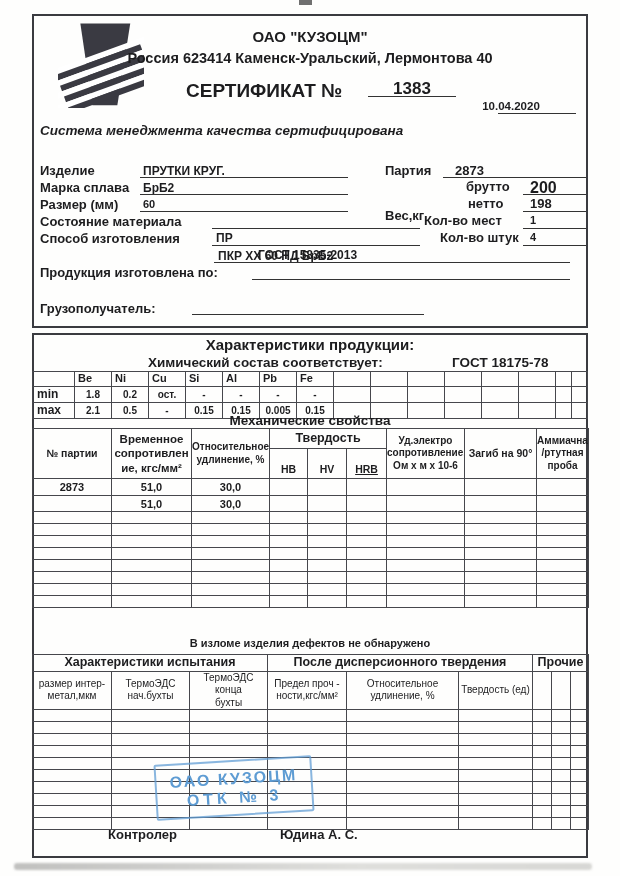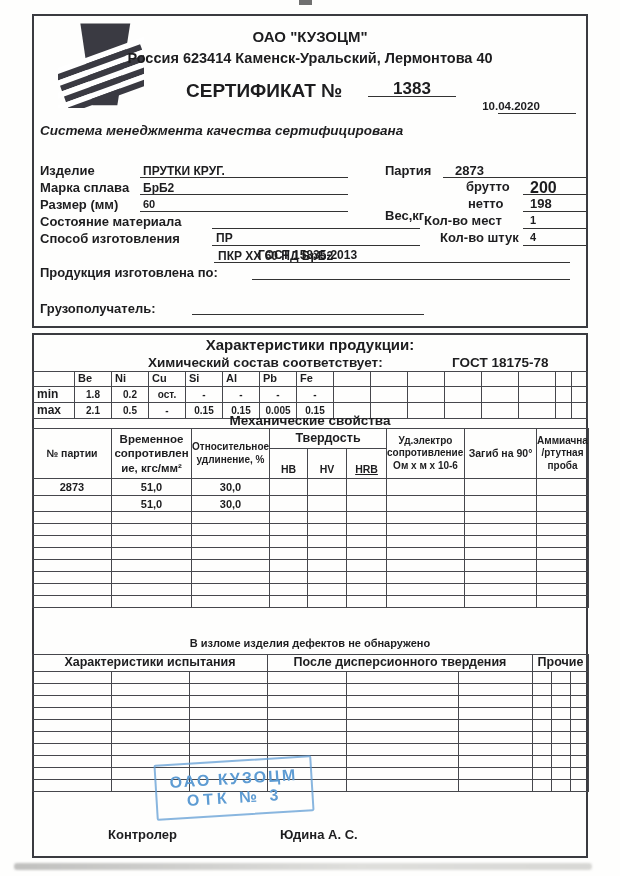--- a/index.html
+++ b/index.html
@@ -351,20 +351,36 @@
       <col style="width:19px">
         <col style="width:19px">
         <col style="width:18px">
     </colgroup>
     <tbody>
         <tr style="height:16px;">
       <th colspan="3" style="font-size:12.5px;">Характеристики испытания</th>
       <th colspan="3" style="font-size:12.5px;">После дисперсионного твердения</th>
       <th colspan="3" style="font-size:12.5px;">Прочие</th>
     </tr>
+    <tr style="height:31px;">
+      <th class="pre" style="font-size:10px;font-weight:normal;">размер интер-
+метал,мкм</th>
+      <th class="pre" style="font-size:10px;font-weight:normal;">ТермоЭДС
+нач.бухты</th>
+      <th class="pre" style="font-size:10px;font-weight:normal;">ТермоЭДС конца
+бухты</th>
+      <th class="pre" style="font-size:10px;font-weight:normal;">Предел проч -
+ности,кгс/мм²</th>
+      <th class="pre" style="font-size:10px;font-weight:normal;">Относительное
+удлинение, %</th>
+      <th style="font-size:10px;font-weight:normal;">Твердость (ед)</th>
+      <th></th>
+          <th></th>
+          <th></th>
+    </tr>
     </tbody>
       <tbody>
         <tr style="height: 12px;">
           <td></td>
           <td></td>
           <td></td>
           <td></td>
           <td></td>
           <td></td>
           <td></td>

